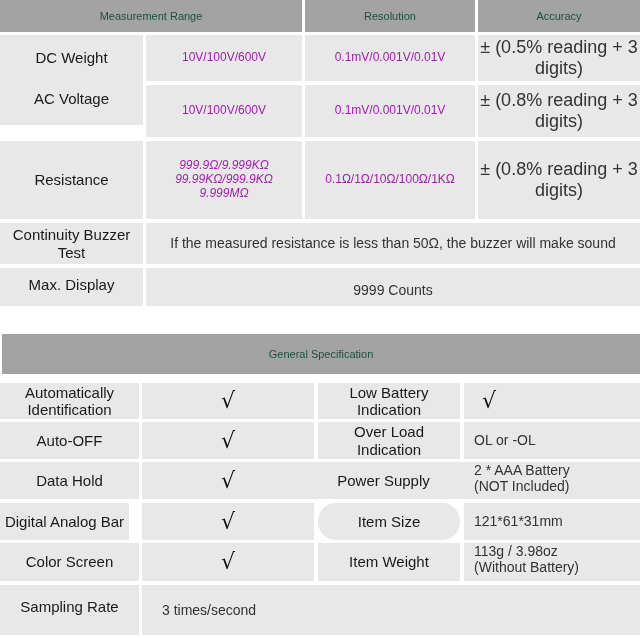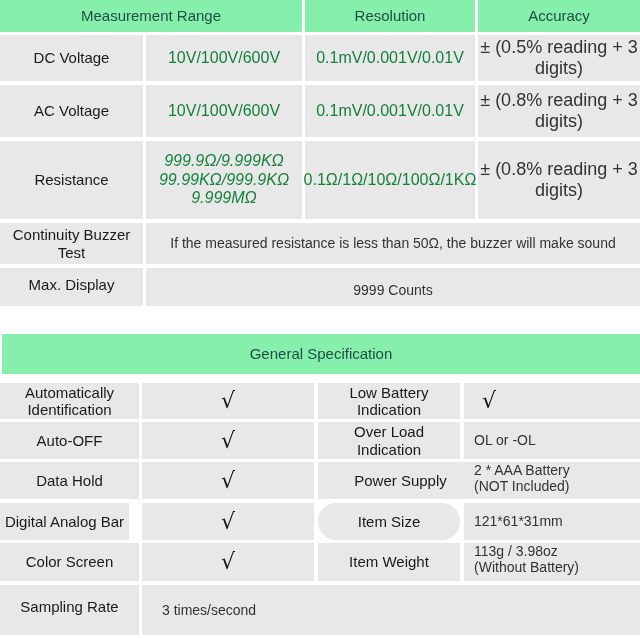--- a/index.html
+++ b/index.html
@@ -1,38 +1,38 @@
 <!DOCTYPE html>
 <html><head>
 <meta charset="utf-8">
 <style>
   html,body{margin:0;padding:0;background:#ffffff;}
   body{width:640px;height:638px;position:relative;overflow:hidden;font-family:"Liberation Sans","DejaVu Sans",sans-serif;color:#222;}
   .cell{position:absolute;background:#e8e8e8;display:flex;align-items:center;justify-content:center;text-align:center;box-sizing:border-box;line-height:1.15;}
-  .hdr{background:#86efac;color:#1d4f42;font-size:15px;}
+  .hdr{background:#a3a3a3;color:#1d4f42;font-size:11px;}
   .lbl{font-size:15px;color:#1a1a1a;}
-  .val{font-size:16px;color:#15803d;}
+  .val{font-size:12px;color:#a21caf;}
   .acc{font-size:18px;color:#333;}
   .left{justify-content:flex-start;text-align:left;padding-left:10px;}
   .gval{font-size:14px;color:#333;}
   .check{font-size:22px;color:#111;font-family:"DejaVu Sans",sans-serif;}
 </style>
 </head>
 <body>
 
 <div class="cell hdr" style="left:0;top:0;width:302px;height:32px;">Measurement Range</div>
 <div class="cell hdr" style="left:305px;top:0;width:170px;height:32px;">Resolution</div>
 <div class="cell hdr" style="left:478px;top:0;width:162px;height:32px;">Accuracy</div>
 
-<div class="cell lbl" style="left:0;top:35px;width:143px;height:46px;">DC Voltage</div>
+<div class="cell lbl" style="left:0;top:35px;width:143px;height:46px;">DC Weight</div>
 <div class="cell val" style="left:146px;top:35px;width:156px;height:46px;">10V/100V/600V</div>
 <div class="cell val" style="left:305px;top:35px;width:170px;height:46px;">0.1mV/0.001V/0.01V</div>
 <div class="cell acc" style="left:478px;top:35px;width:162px;height:46px;">± (0.5% reading + 3 digits)</div>
 
-<div class="cell lbl" style="left:0;top:85px;width:143px;height:52px;">AC Voltage</div>
+<div class="cell lbl" style="left:0;top:73px;width:143px;height:52px;">AC Voltage</div>
 <div class="cell val" style="left:146px;top:85px;width:156px;height:52px;">10V/100V/600V</div>
 <div class="cell val" style="left:305px;top:85px;width:170px;height:52px;">0.1mV/0.001V/0.01V</div>
 <div class="cell acc" style="left:478px;top:85px;width:162px;height:52px;">± (0.8% reading + 3 digits)</div>
 
 <div class="cell lbl" style="left:0;top:141px;width:143px;height:78px;">Resistance</div>
 <div class="cell val" style="left:146px;top:141px;width:156px;height:78px;flex-direction:column;font-style:italic;">
   <span>999.9Ω/9.999KΩ</span>
   <span>99.99KΩ/999.9KΩ</span>
   <span>9.999MΩ</span>
 </div>
@@ -64,21 +64,21 @@
 <div class="cell lbl" style="left:0;top:422px;width:139px;height:37px;">Auto-OFF</div>
 <div class="cell check" style="left:142px;top:422px;width:172px;height:37px;">√</div>
 <div class="cell lbl" style="left:318px;top:422px;width:142px;height:37px;flex-direction:column;">
   <span>Over Load</span>
   <span>Indication</span>
 </div>
 <div class="cell gval left" style="left:464px;top:422px;width:176px;height:37px;">OL or -OL</div>
 
 <div class="cell lbl" style="left:0;top:462px;width:139px;height:37px;">Data Hold</div>
 <div class="cell check" style="left:142px;top:462px;width:172px;height:37px;">√</div>
-<div class="cell lbl" style="left:318px;top:462px;width:165px;height:37px;">Power Supply</div>
+<div class="cell lbl" style="left:301px;top:462px;width:165px;height:37px;">Power Supply</div>
 <div class="cell gval left" style="left:464px;top:462px;width:176px;height:37px;flex-direction:column;align-items:flex-start;">
   <span>2 * AAA Battery</span>
   <span>(NOT Included)</span>
 </div>
 
 <div class="cell lbl" style="left:0;top:503px;width:129px;height:37px;">Digital Analog Bar</div>
 <div class="cell check" style="left:142px;top:503px;width:172px;height:37px;">√</div>
 <div class="cell lbl" style="left:318px;top:503px;width:142px;height:37px;border-radius:18px;">Item Size</div>
 <div class="cell gval left" style="left:464px;top:503px;width:176px;height:37px;">121*61*31mm</div>
 

